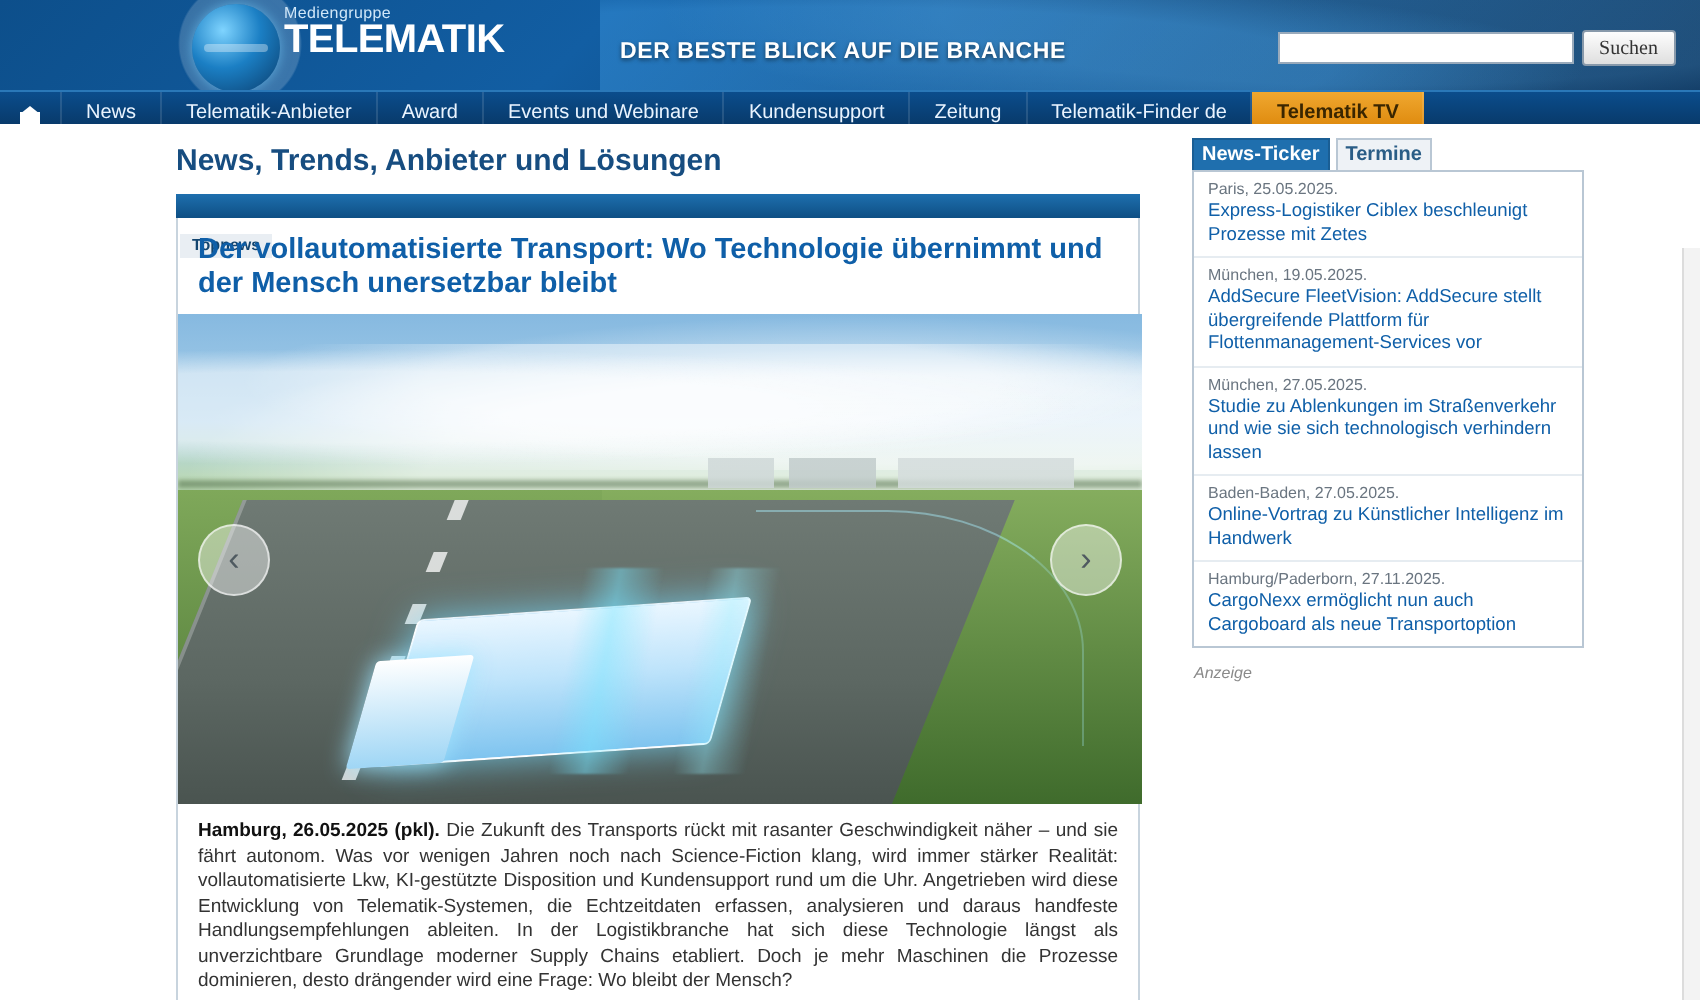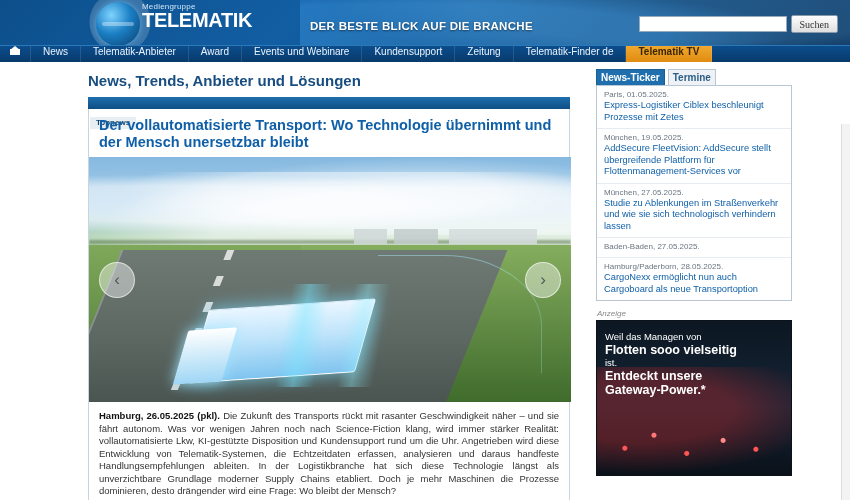--- a/index.html
+++ b/index.html
@@ -56,21 +56,21 @@
     font-family:Liberation Serif, serif; font-size:10px; color:#333; cursor:pointer;
   }
 
   
   .nav {
     height:17px; width:850px; display:flex; align-items:stretch;
     background:linear-gradient(#0b4d8c,#083a6b);
     border-top:1px solid #2a78b8;
   }
   .nav .item {
-    display:flex; align-items:flex-start; padding:0 12px;
+    display:flex; align-items:flex-end; padding:0 12px;
     color:#eaf4ff; font-size:10px; white-space:nowrap;
     border-right:1px solid rgba(255,255,255,0.12);
     cursor:pointer;
   }
   .nav .item.home { padding:0 10px; }
   .nav .item.active {
     background:linear-gradient(#f0a830,#e08c10);
     color:#3a2600; font-weight:bold;
   }
   .home-icon {
@@ -304,51 +304,41 @@
     </div>
 
     <div class="right-col">
       <div class="ticker-tabs">
         <div class="ticker-tab active">News-Ticker</div>
         <div class="ticker-tab idle">Termine</div>
       </div>
 
       <div class="ticker-box">
         <div class="ticker-item">
-          <div class="ticker-meta">Paris, 01.05.2025.</div>
+          <div class="ticker-meta">Paris, 25.05.2025.</div>
           <div class="ticker-title">Express-Logistiker Ciblex beschleunigt Prozesse mit Zetes</div>
         </div>
         <div class="ticker-item">
           <div class="ticker-meta">München, 19.05.2025.</div>
           <div class="ticker-title">AddSecure FleetVision: AddSecure stellt übergreifende Plattform für Flottenmanagement-Services vor</div>
         </div>
         <div class="ticker-item">
           <div class="ticker-meta">München, 27.05.2025.</div>
           <div class="ticker-title">Studie zu Ablenkungen im Straßenverkehr und wie sie sich technologisch verhindern lassen</div>
         </div>
         <div class="ticker-item">
           <div class="ticker-meta">Baden-Baden, 27.05.2025.</div>
-        </div>
-        <div class="ticker-item">
-          <div class="ticker-meta">Hamburg/Paderborn, 28.05.2025.</div>
+          <div class="ticker-title">Online-Vortrag zu Künstlicher Intelligenz im Handwerk</div>
+        </div>
+        <div class="ticker-item">
+          <div class="ticker-meta">Hamburg/Paderborn, 27.11.2025.</div>
           <div class="ticker-title">CargoNexx ermöglicht nun auch Cargoboard als neue Transportoption</div>
         </div>
       </div>
 
       <div class="right-ad-label">Anzeige</div>
 
-      <div class="right-ad">
-        <div class="glow"></div>
-        <div class="copy">
-          <div class="l1">Weil das Managen von</div>
-          <div class="l2">Flotten sooo vielseitig</div>
-          <div class="l3">ist.</div>
-          <div class="l4">Entdeckt unsere</div>
-          <div class="l5">Gateway-Power.*</div>
-        </div>
-        <div class="dots"></div>
-      </div>
 
     </div>
 
     <div class="scroll-right"></div>
   </div>
 </div>
 
 </body></html>

